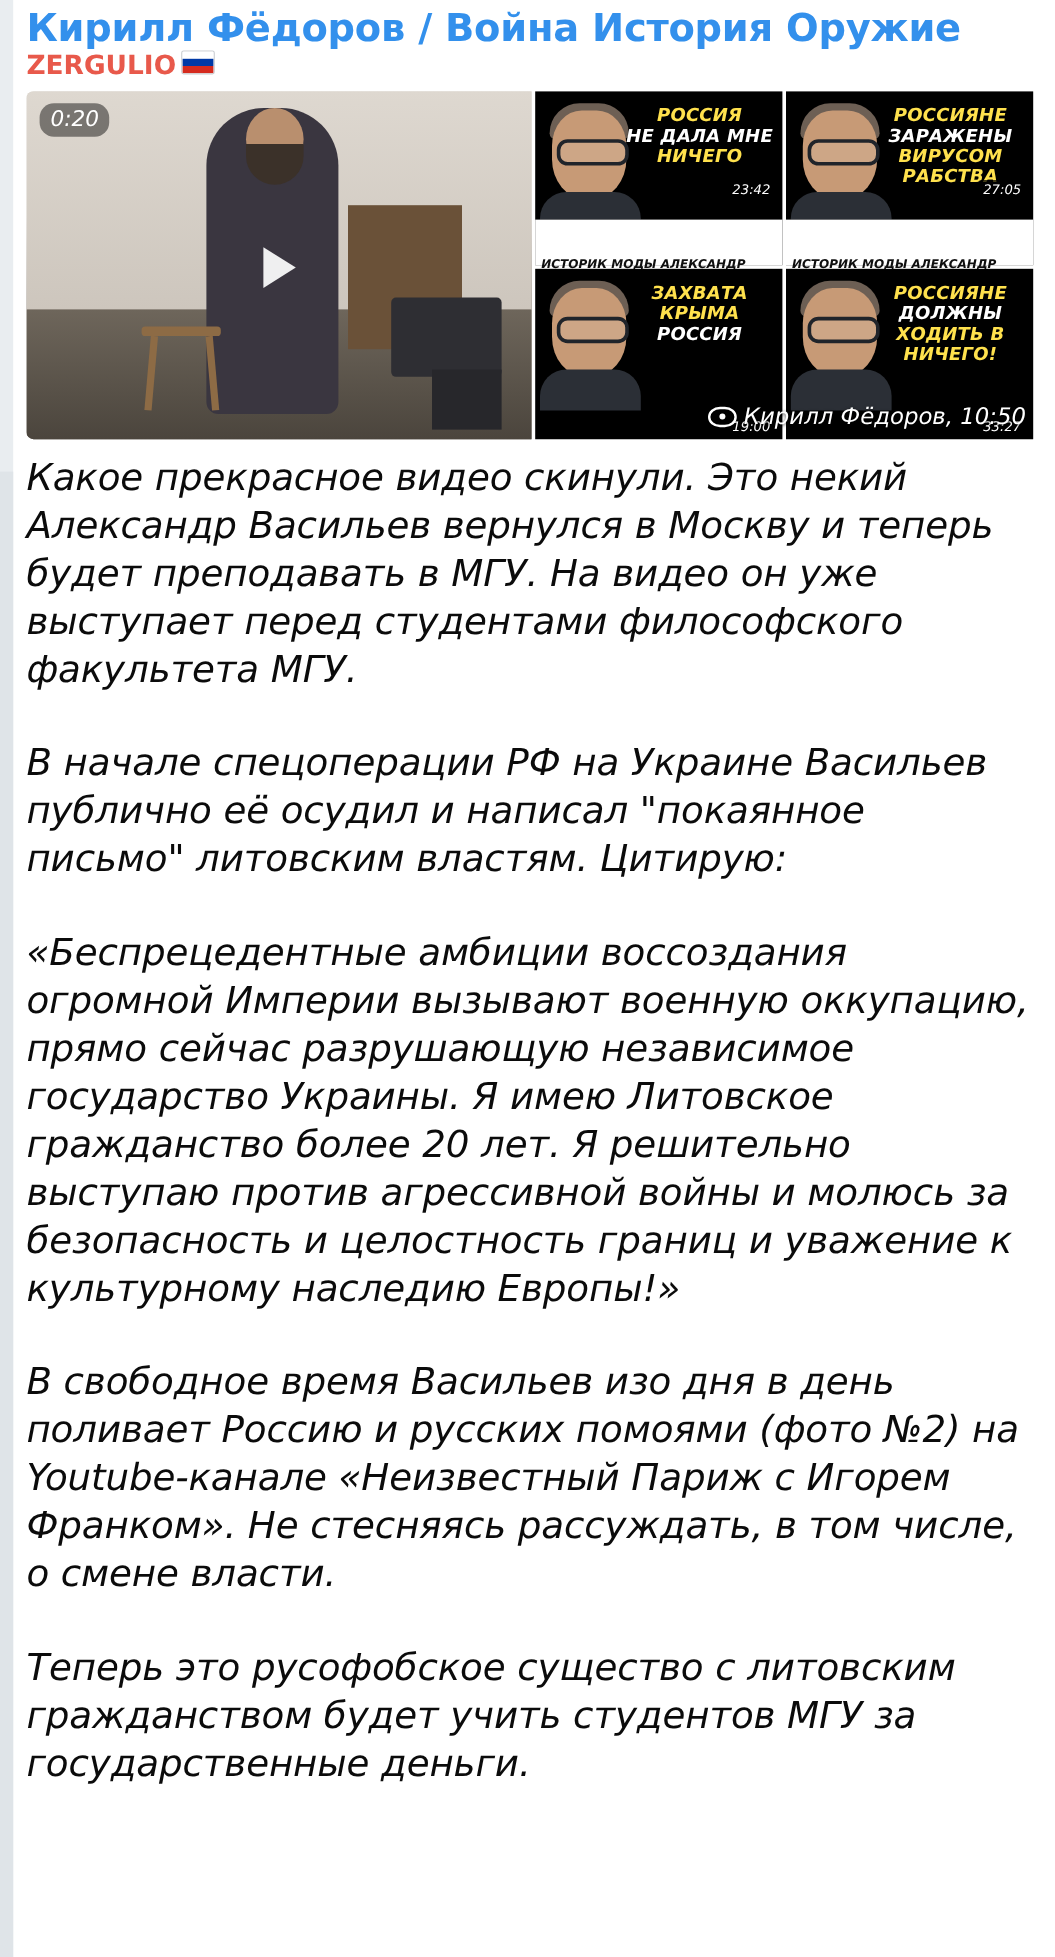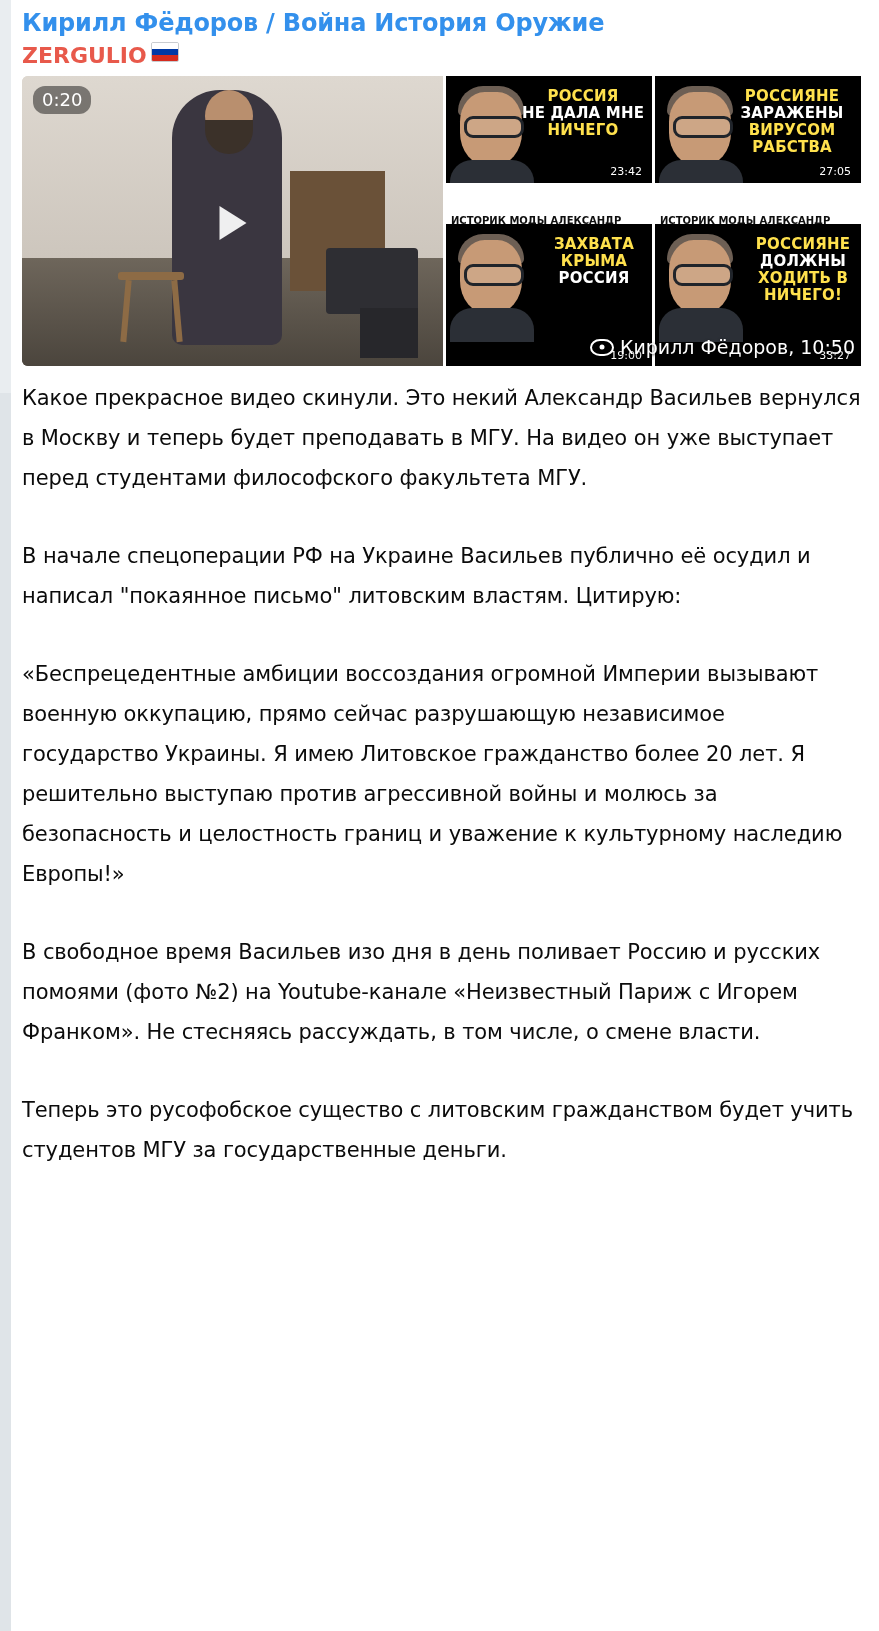--- a/index.html
+++ b/index.html
@@ -39,21 +39,21 @@
     background: #dfe4e8;
   }
   .post {
     position: absolute;
     left: 11px;
     top: 0;
     width: 868px;
   }
   .channel-title {
     color: #3390ec;
-    font-size: 24px;
+    font-size: 32px;
     font-weight: bold;
     line-height: 30px;
     padding: 8px 0 2px 11px;
     letter-spacing: -0.2px;
   }
   .forward-block {
     padding: 2px 0 0 11px;
   }
   .forward-label {
     color: #e8594b;
@@ -94,20 +94,21 @@
     position: relative;
     margin: 6px 0 0 11px;
     width: 845px;
     height: 290px;
     display: grid;
     grid-template-columns: 421px 206px 206px;
     grid-template-rows: 145px 145px;
     gap: 3px;
     border-radius: 6px;
     overflow: hidden;
+    font-style: italic;
   }
   .cell {
     position: relative;
     overflow: hidden;
     background: #2b2b30;
   }
   .cell.video {
     grid-row: 1 / span 2;
     background: linear-gradient(180deg,#d9d3cb 0%, #cfc8c0 35%, #7b7166 60%, #5d564d 100%);
   }
@@ -242,21 +243,21 @@
     font-size: 15px;
     line-height: 17px;
     letter-spacing: 0.2px;
     text-shadow: 0 1px 2px rgba(0,0,0,0.6);
   }
   .yt-txt .hl { color: #ffe14d; }
   .yt-dur {
     position: absolute;
     right: 6px;
     bottom: 28%;
-    margin-bottom: 0;
+    margin-bottom: 13px;
     background: rgba(0,0,0,0.75);
     color: #fff;
     font-size: 11px;
     line-height: 11px;
     padding: 3px 4px;
     border-radius: 3px;
   }
   .yt-meta {
     position: absolute;
     left: 0; bottom: 0; width: 100%;
@@ -272,21 +273,21 @@
     font-weight: bold;
     overflow: hidden;
     margin-top: 28px;
   }
   .yt-meta .s {
     font-size: 9px;
     line-height: 11px;
     color: #606060;
     margin-top: 2px;
   }
-  .yt.noMeta .yt-img { height: 100%; padding-left: 11px; }
+  .yt.noMeta .yt-img { height: 100%; }
   .yt.noMeta .yt-dur { bottom: 5px; margin-bottom: 0; }
 
   .media-signature {
     position: absolute;
     right: 12px;
     bottom: 8px;
     color: #ffffff;
     font-size: 19px;
     line-height: 22px;
     text-shadow: 0 1px 3px rgba(0,0,0,0.75);
@@ -310,23 +311,24 @@
     width: 5px; height: 5px;
     background: #fff;
     border-radius: 50%;
   }
 
   
   .body-text {
     margin: 12px 17px 0 11px;
     width: 840px;
     color: #0b0b0b;
-    font-size: 21px;
+    font-size: 31px;
     line-height: 40px;
     letter-spacing: -0.1px;
+    font-style: italic;
   }
   .body-text p {
     margin: 0 0 38px 0;
   }
   .body-text p:last-child { margin-bottom: 0; }
 </style>
 </head>
 <body>
 
 <div class="screen">

